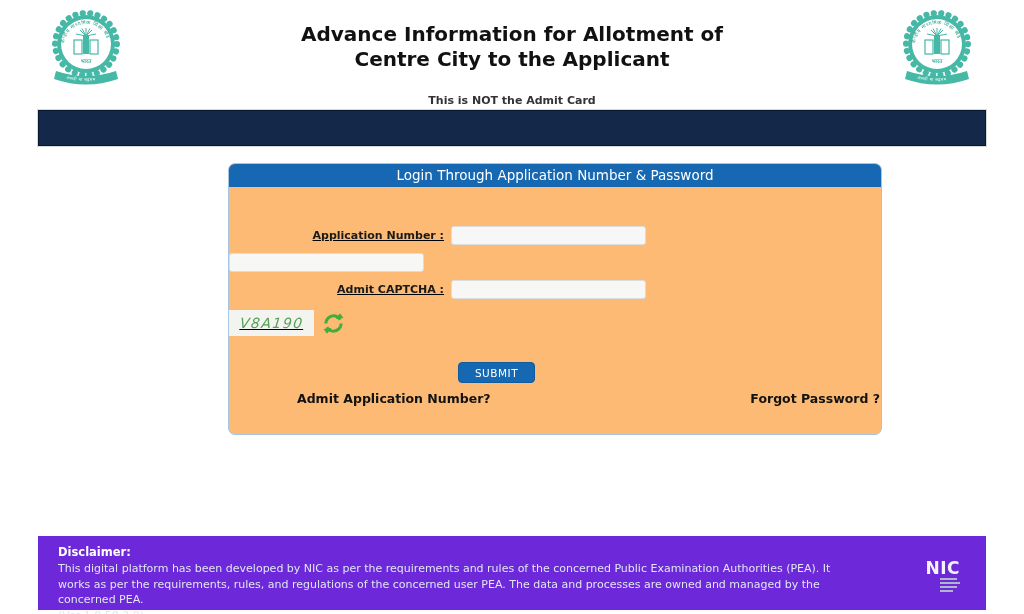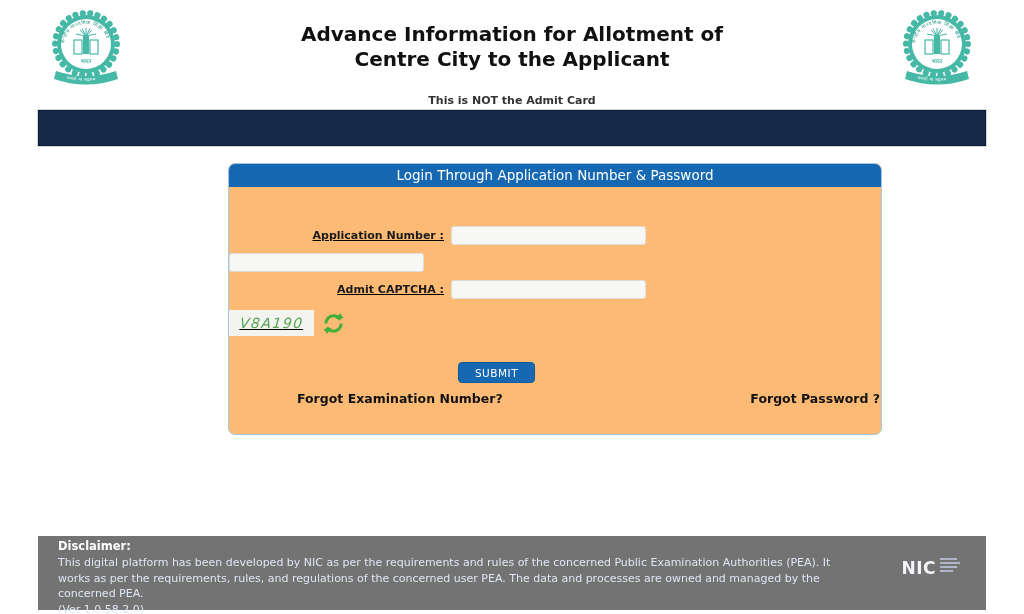--- a/index.html
+++ b/index.html
@@ -39,25 +39,25 @@
   .submit-btn { position:absolute; left:229px; top:198px; width:77px; height:21px;
     background:#1568b1; color:#fff; border:1px solid #115a9b; border-radius:4px;
     font-size:10.5px; letter-spacing:.5px; cursor:pointer;
     font-family:"DejaVu Sans","Liberation Sans",sans-serif; }
   .forgot-row { position:absolute; top:227px; left:0; width:100%; }
   .forgot { font-size:12.5px; font-weight:bold; color:#121212; cursor:pointer; position:absolute; white-space:nowrap; }
   .forgot.left { left:68px; } .forgot.right { right:1px;text-align:center; }
 
   
   .footer { position:absolute; left:38px; top:536px; width:948px; height:74px;
-    background:#737373; color:#dfe6f3; padding:3px 20px; }
+    background:#6d28d9; color:#dfe6f3; padding:9px 20px; }
   .disc-title { font-size:11.5px; font-weight:bold; color:#ffffff; }
   .disc-text { font-size:11px; width:782px; line-height:1.42; margin-top:2px; }
   .disc-ver { font-size:11px; margin-top:1px; }
-  .nic { position:absolute; right:26px; top:22px; display:flex; align-items:flex-start; }
+  .nic { position:absolute; right:26px; top:22px; display:flex; align-items:flex-end;flex-direction:column; }
   .nic-word { color:#f2f4f8; font-weight:bold; font-size:17px; letter-spacing:.5px;
     font-family:"DejaVu Sans",sans-serif; }
   .nic-lines { margin-left:4px; display:flex; flex-direction:column; gap:2px; }
   .nic-lines span { display:block; width:17px; height:2px; background:#aeb6c8; }
   .nic-lines span:nth-child(2){ width:20px; } .nic-lines span:nth-child(4){ width:13px; }
 </style>
 </head>
 <body>
 
 <div class="page">
@@ -156,21 +156,21 @@
           <polygon points="1.6,17.8 10,16.6 5.2,22.6" fill="#3fae3a"></polygon>
           <path d="M4 12a8 8 0 0 1 8-8 8 8 0 0 1 6.9 4" fill="none" stroke="#3fae3a" stroke-width="3.1"></path>
           <polygon points="22.4,6.2 14,7.4 18.8,1.4" fill="#3fae3a"></polygon>
         </svg>
       </span>
     </div>
 
     <button class="submit-btn">SUBMIT</button>
 
     <div class="forgot-row">
-      <span class="forgot left">Forgot Examination Number?</span>
+      <span class="forgot left">Admit Application Number?</span>
       <span class="forgot right">Forgot Password ?</span>
     </div>
   </div>
 
   <div class="footer">
     <div class="disc-title">Disclaimer:</div>
     <div class="disc-text">This digital platform has been developed by NIC as per the requirements and rules of the concerned Public Examination Authorities (PEA). It works as per the requirements, rules, and regulations of the concerned user PEA. The data and processes are owned and managed by the concerned PEA.</div>
     <div class="disc-ver">(Ver 1.0.58.2.0)</div>
     <div class="nic">
       <span class="nic-word">NIC</span>

